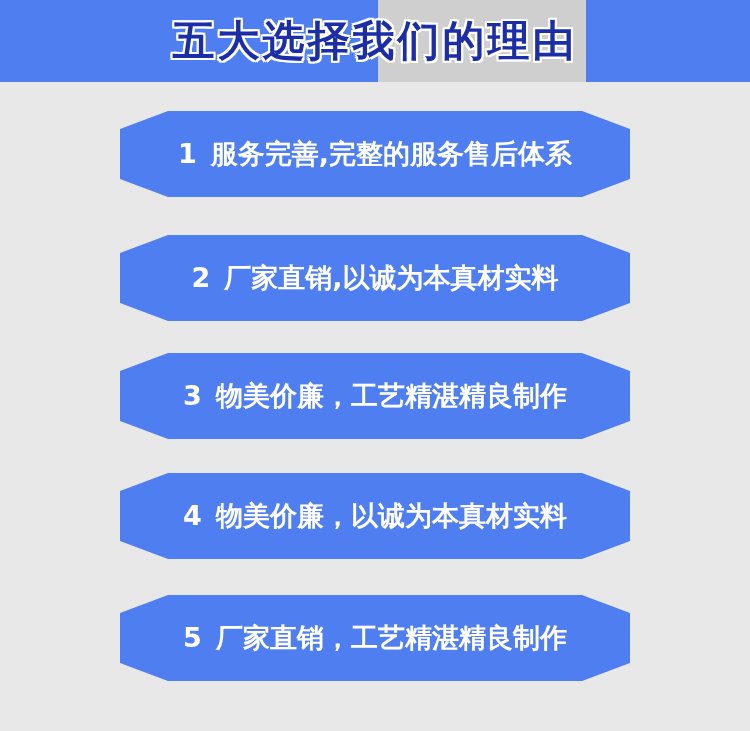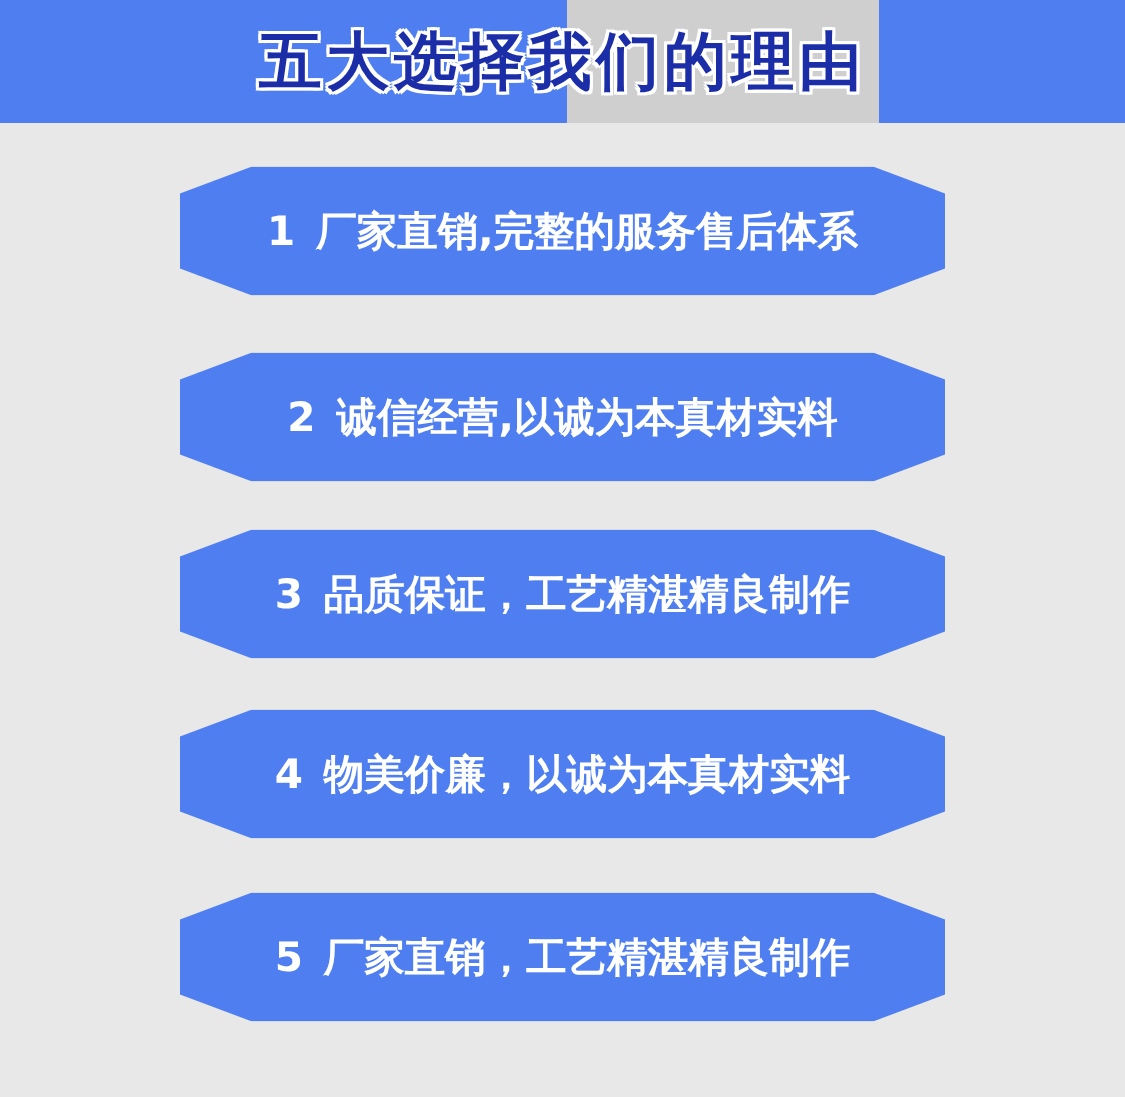--- a/index.html
+++ b/index.html
@@ -140,39 +140,39 @@
     <div class="blue-right"></div>
     <div class="header-title">五大选择我们的理由</div>
   </div>
 
   <div class="reasons">
 
     <div class="reason-row row-0">
       <div class="reason-shape">
         <div class="reason-text">
           <span class="reason-num">1</span>
-          <span>厂家直销,完整的服务售后体系</span>
+          <span>服务完善,完整的服务售后体系</span>
         </div>
       </div>
     </div>
 
     <div class="reason-row row-1">
       <div class="reason-shape">
         <div class="reason-text">
           <span class="reason-num">2</span>
-          <span>诚信经营,以诚为本真材实料</span>
+          <span>厂家直销,以诚为本真材实料</span>
         </div>
       </div>
     </div>
 
     <div class="reason-row row-2">
       <div class="reason-shape">
         <div class="reason-text">
           <span class="reason-num">3</span>
-          <span>品质保证，工艺精湛精良制作</span>
+          <span>物美价廉，工艺精湛精良制作</span>
         </div>
       </div>
     </div>
 
     <div class="reason-row row-3">
       <div class="reason-shape">
         <div class="reason-text">
           <span class="reason-num">4</span>
           <span>物美价廉，以诚为本真材实料</span>
         </div>

